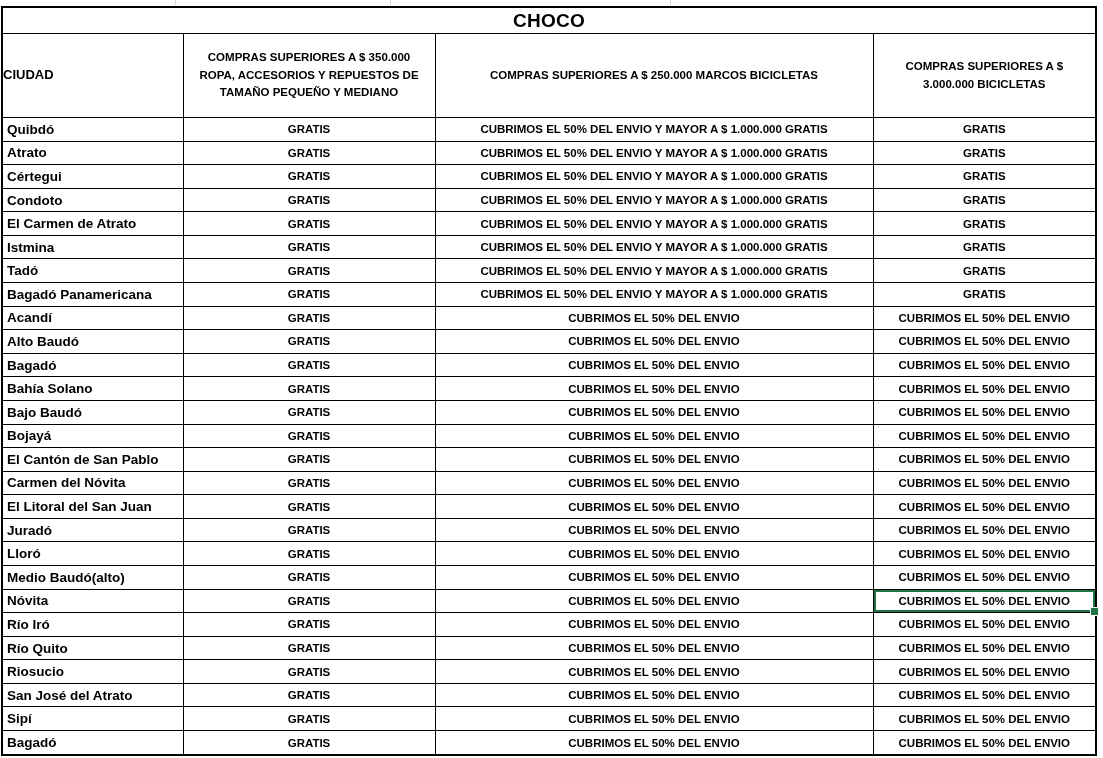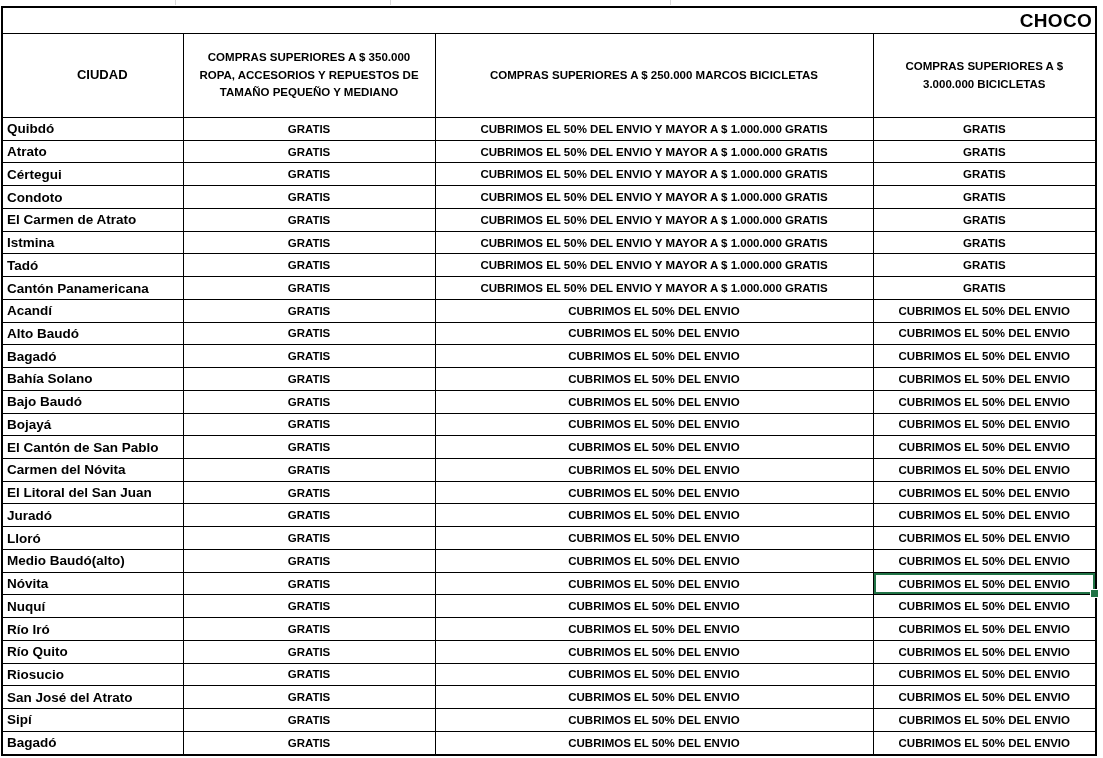--- a/index.html
+++ b/index.html
@@ -40,36 +40,36 @@
     border: 1px solid #000;
     padding: 0 3px;
     overflow: hidden;
     white-space: nowrap;
     vertical-align: middle;
   }
   tr.title-row th {
     height: 25px;
     font-size: 19px;
     font-weight: bold;
-    text-align: right;
+    text-align: center;
     letter-spacing: 0.3px;
     border-radius: 6px;
   }
   tr.header-row th {
     height: 83px;
     font-size: 11.5px;
     font-weight: bold;
     text-align: center;
     line-height: 1.55;
     white-space: pre-line;
   }
   tr.header-row th.city-h {
-    text-align: center;
+    text-align: left;
     font-size: 13px;
-    padding-left: 22px;
+    padding-left: 0;
   }
   td.city-cell {
     font-size: 13.5px;
     text-align: left;
     padding-left: 4px;
     font-weight: bold;
   }
   td.city-cell.city-bold { font-weight: bold; }
   td.val-cell {
     font-size: 11.5px;
@@ -160,21 +160,21 @@
           <td class="val-cell">CUBRIMOS EL 50% DEL ENVIO Y MAYOR A $ 1.000.000 GRATIS</td>
           <td class="val-cell">GRATIS</td>
         </tr>
         <tr>
           <td class="city-cell">Tadó</td>
           <td class="val-cell">GRATIS</td>
           <td class="val-cell">CUBRIMOS EL 50% DEL ENVIO Y MAYOR A $ 1.000.000 GRATIS</td>
           <td class="val-cell">GRATIS</td>
         </tr>
         <tr>
-          <td class="city-cell">Cantón Panamericana</td>
+          <td class="city-cell">Bagadó Panamericana</td>
           <td class="val-cell">GRATIS</td>
           <td class="val-cell">CUBRIMOS EL 50% DEL ENVIO Y MAYOR A $ 1.000.000 GRATIS</td>
           <td class="val-cell">GRATIS</td>
         </tr>
         <tr>
           <td class="city-cell">Acandí</td>
           <td class="val-cell">GRATIS</td>
           <td class="val-cell">CUBRIMOS EL 50% DEL ENVIO</td>
           <td class="val-cell">CUBRIMOS EL 50% DEL ENVIO</td>
         </tr>
@@ -242,26 +242,20 @@
           <td class="city-cell">Medio Baudó(alto)</td>
           <td class="val-cell">GRATIS</td>
           <td class="val-cell">CUBRIMOS EL 50% DEL ENVIO</td>
           <td class="val-cell">CUBRIMOS EL 50% DEL ENVIO</td>
         </tr>
         <tr>
           <td class="city-cell">Nóvita</td>
           <td class="val-cell">GRATIS</td>
           <td class="val-cell">CUBRIMOS EL 50% DEL ENVIO</td>
           <td class="val-cell selected">CUBRIMOS EL 50% DEL ENVIO</td>
-        </tr>
-        <tr>
-          <td class="city-cell">Nuquí</td>
-          <td class="val-cell">GRATIS</td>
-          <td class="val-cell">CUBRIMOS EL 50% DEL ENVIO</td>
-          <td class="val-cell">CUBRIMOS EL 50% DEL ENVIO</td>
         </tr>
         <tr>
           <td class="city-cell">Río Iró</td>
           <td class="val-cell">GRATIS</td>
           <td class="val-cell">CUBRIMOS EL 50% DEL ENVIO</td>
           <td class="val-cell">CUBRIMOS EL 50% DEL ENVIO</td>
         </tr>
         <tr>
           <td class="city-cell">Río Quito</td>
           <td class="val-cell">GRATIS</td>

